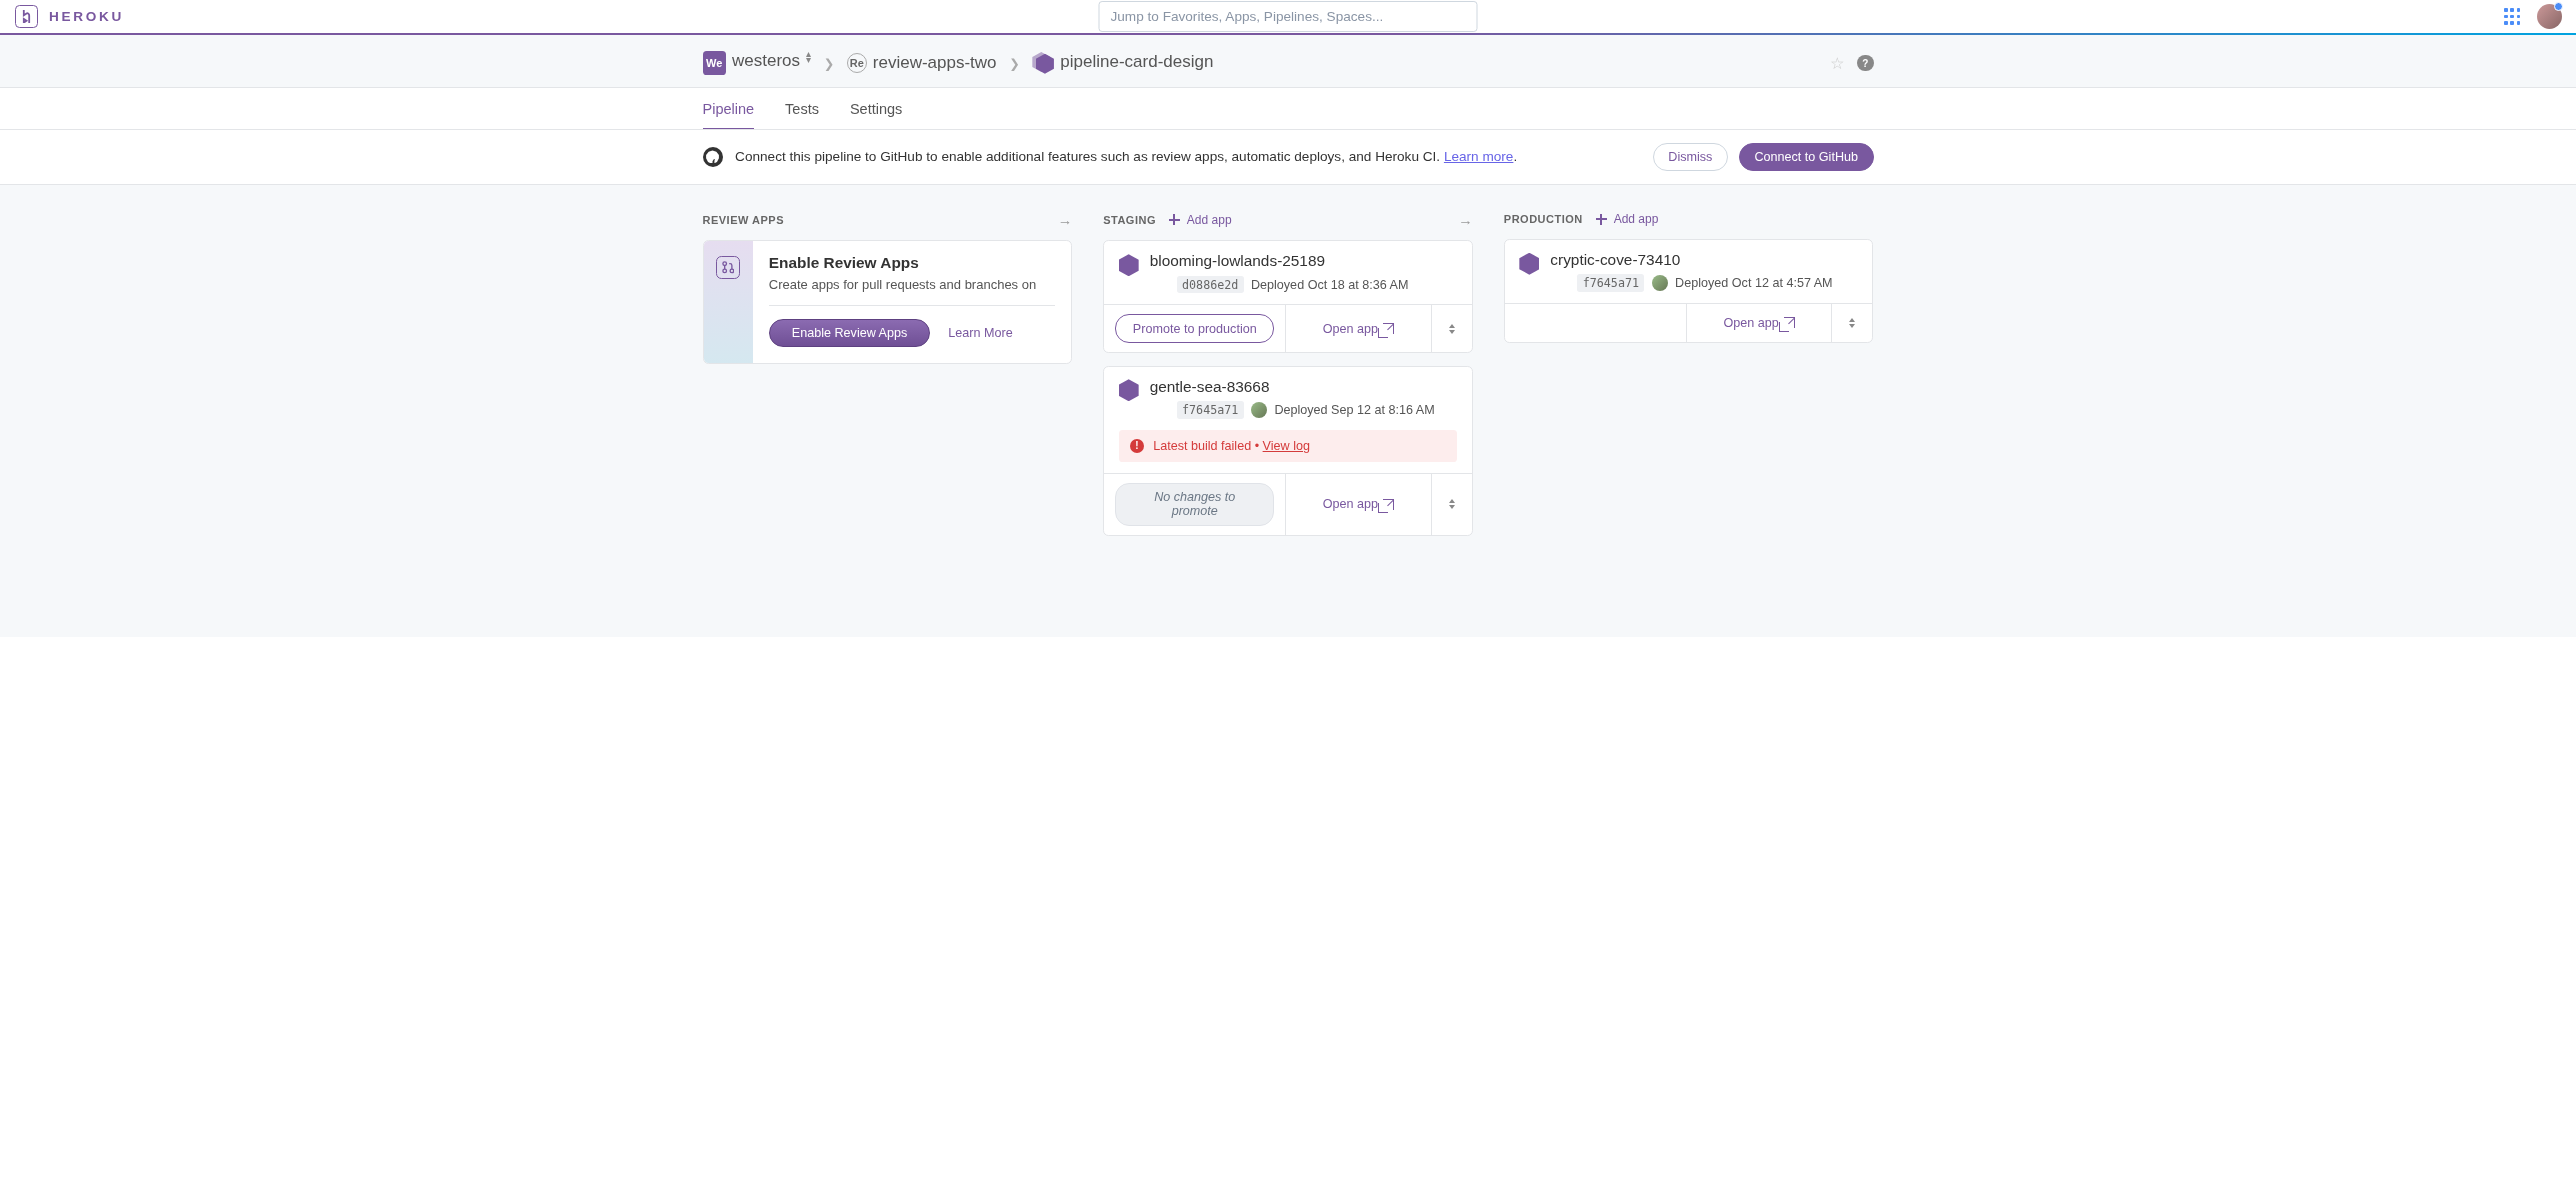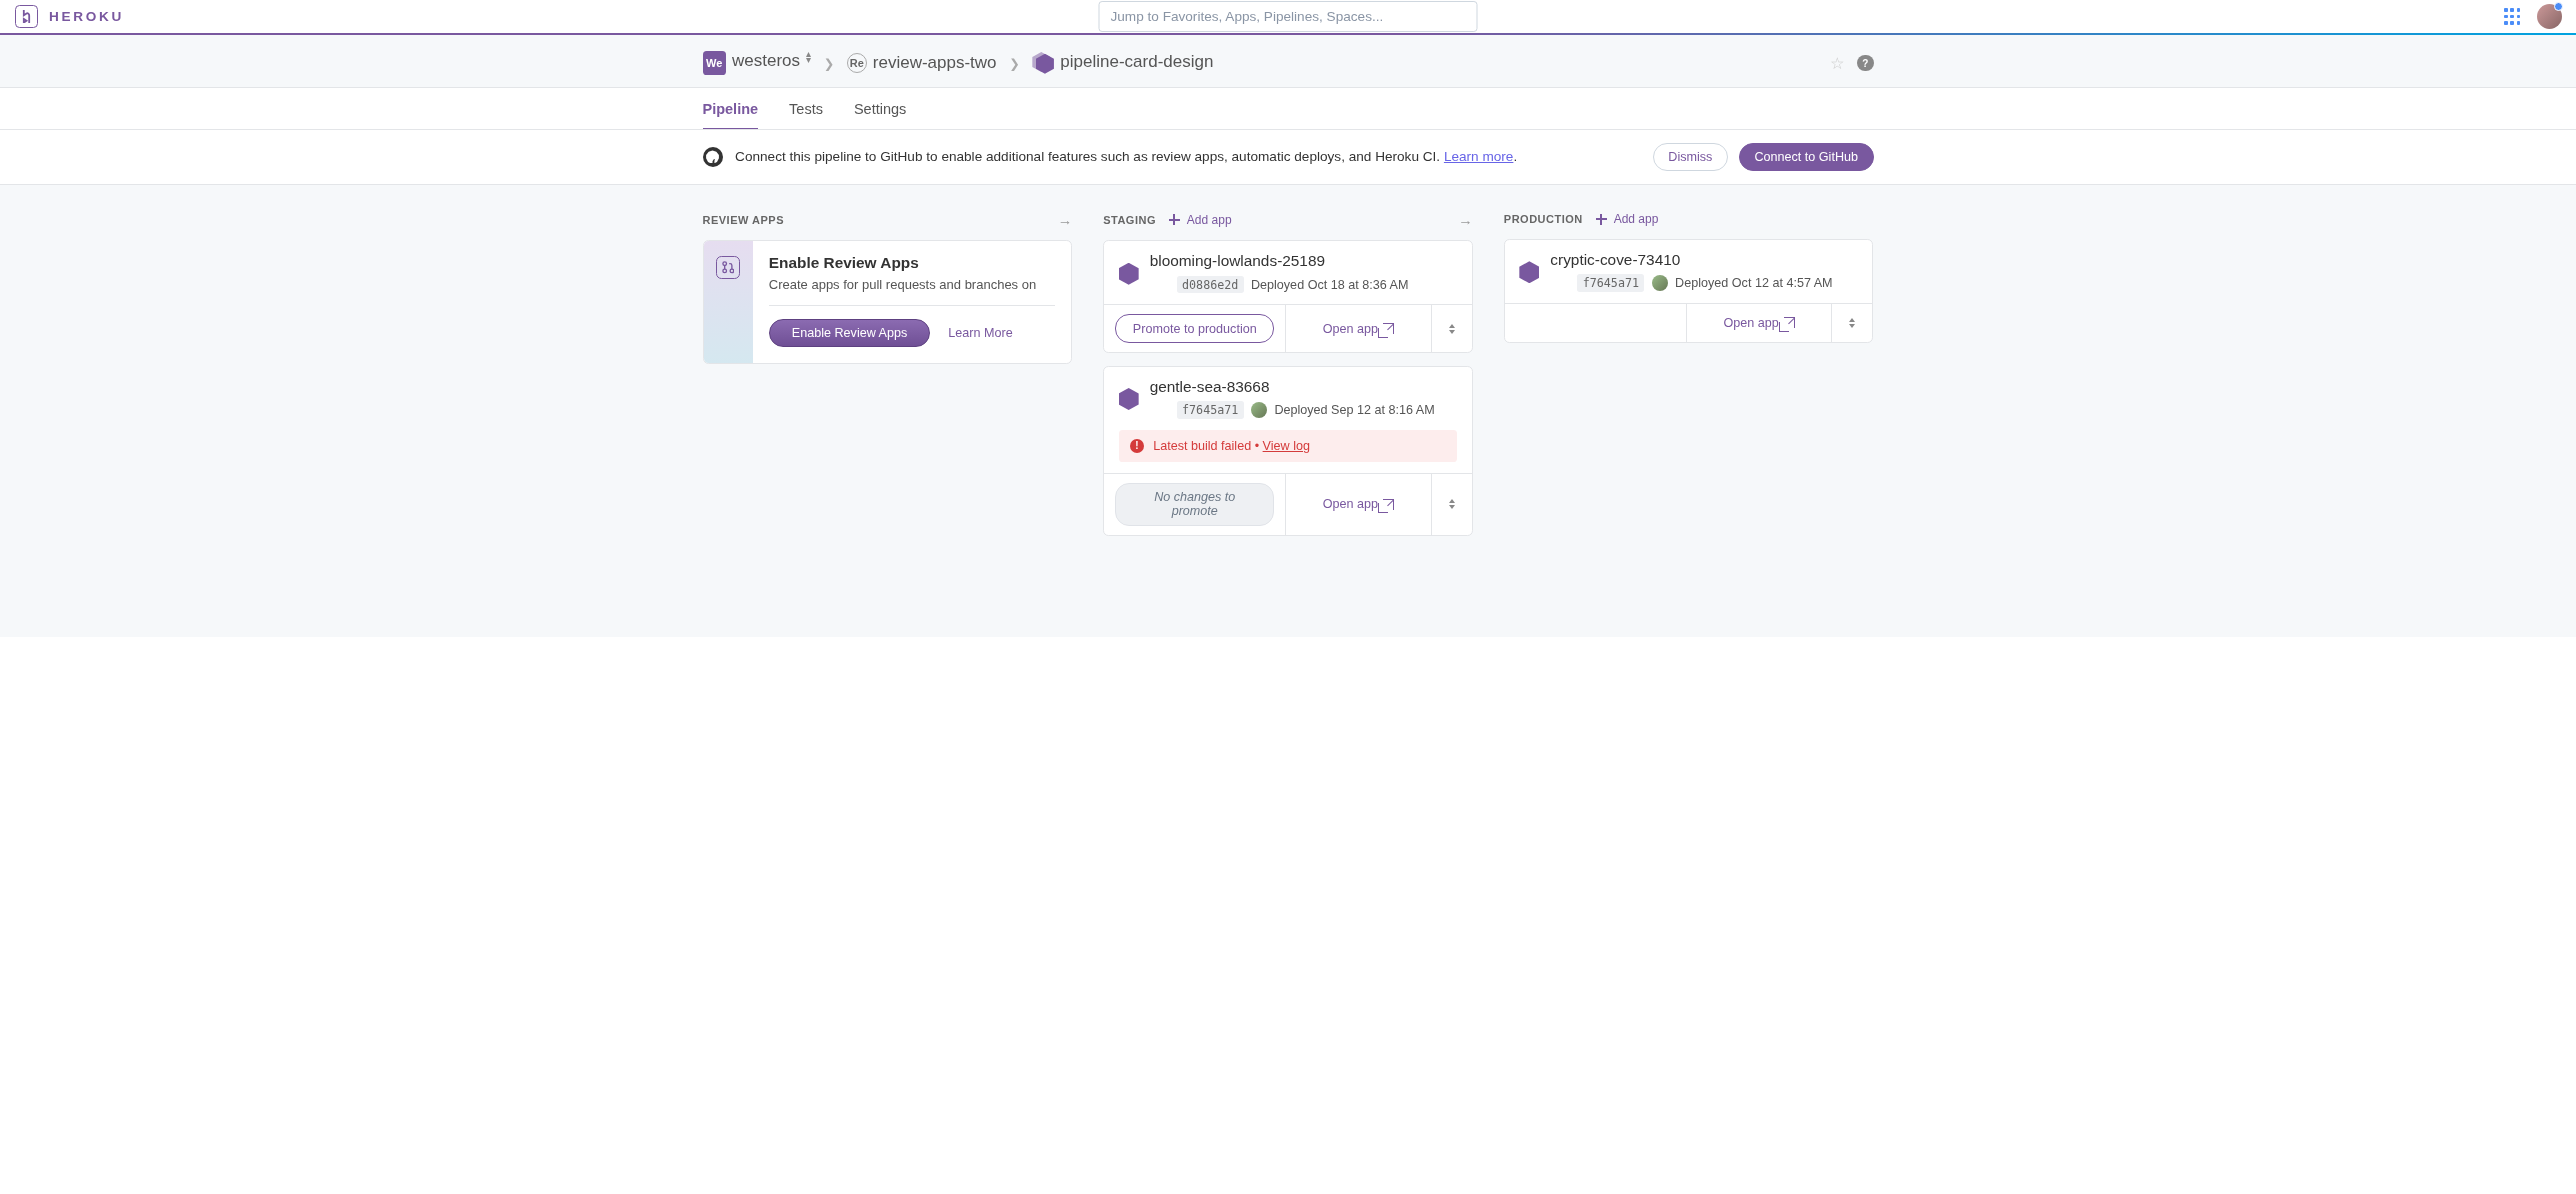--- a/index.html
+++ b/index.html
@@ -165,21 +165,21 @@
   .tab {
     padding: 12.6px 0 11px;
     font-size: 14.5px;
     color: #555;
     border-bottom: 1.8px solid transparent;
     cursor: pointer;
   }
   .tab.active {
     color: var(--purple);
     border-bottom-color: var(--purple);
-    font-weight: 700;
+    font-weight: 400;
   }
 
   
   .banner-row {
     background: #fff;
     border-bottom: 0.9px solid var(--border);
   }
   .banner {
     display: flex; align-items: center; gap: 12.6px;
     padding: 12.6px 0;
@@ -288,21 +288,21 @@
     border: none; border-top: 0.9px solid var(--border); margin: 12.6px 0;
   }
   .review-actions {
     display: flex; align-items: center; gap: 18px;
   }
   .link {
     color: var(--purple); font-weight: 500; cursor: pointer;
   }
 
   .app-card-head {
-    display: flex; align-items: center; gap: 11px;
+    display: flex; align-items: flex-start; gap: 11px;
     padding: 11px 14.5px 11px;
   }
   .app-hex {
     width: 20px; height: 22px;
     background: var(--purple);
     clip-path: polygon(50% 0, 100% 25%, 100% 75%, 50% 100%, 0 75%, 0 25%);
     flex-shrink: 0; margin-top: 1.8px;
   }
   .app-name { font-size: 15.4px; color: #333; }
   .app-meta {

